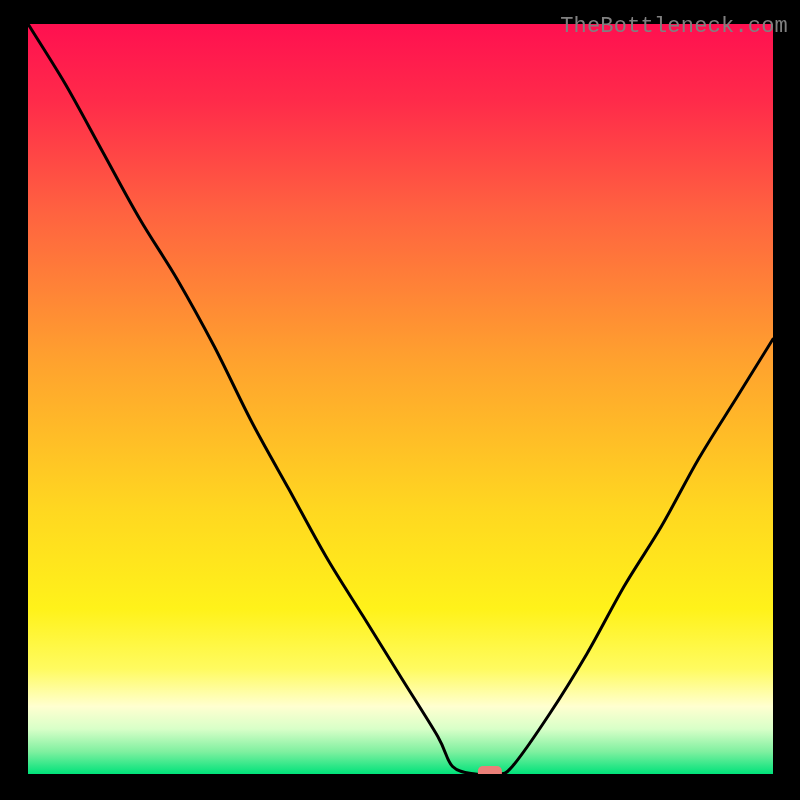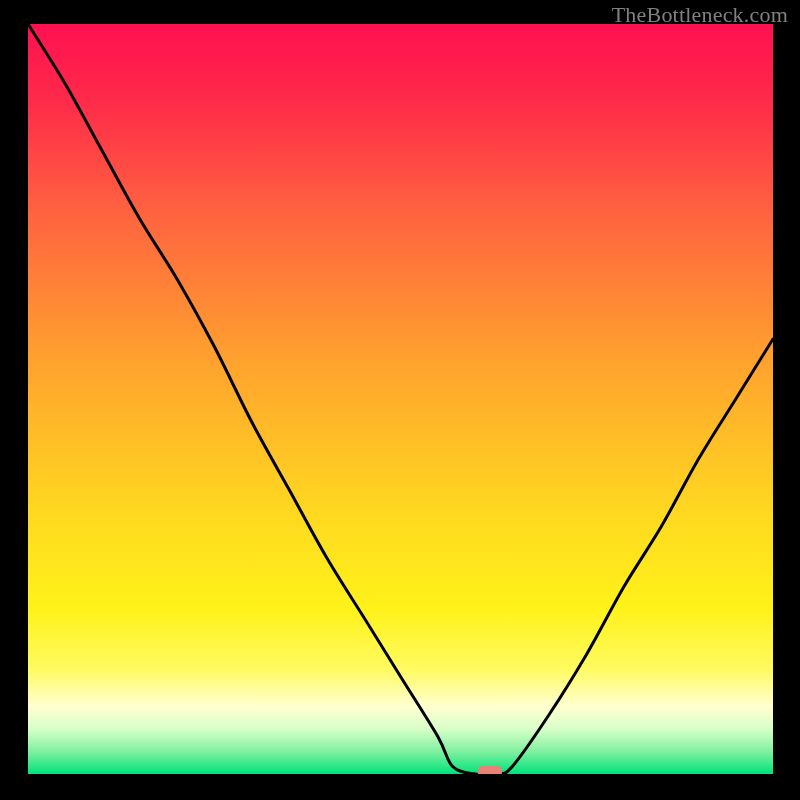--- a/index.html
+++ b/index.html
@@ -11,23 +11,23 @@
     overflow: hidden;
   }
   .frame {
     position: relative;
     width: 800px;
     height: 800px;
     background: #000;
   }
   .watermark {
     position: absolute;
-    top: 2px;
+    top: 14px;
     right: 12px;
-    font-family: Liberation Serif, serif;
+    font-family: Liberation Mono, monospace;
     font-size: 22px;
     color: #808080;
     letter-spacing: 0.2px;
     z-index: 10;
   }
   svg.plot {
     position: absolute;
     left: 28px;
     top: 24px;
     display: block;

